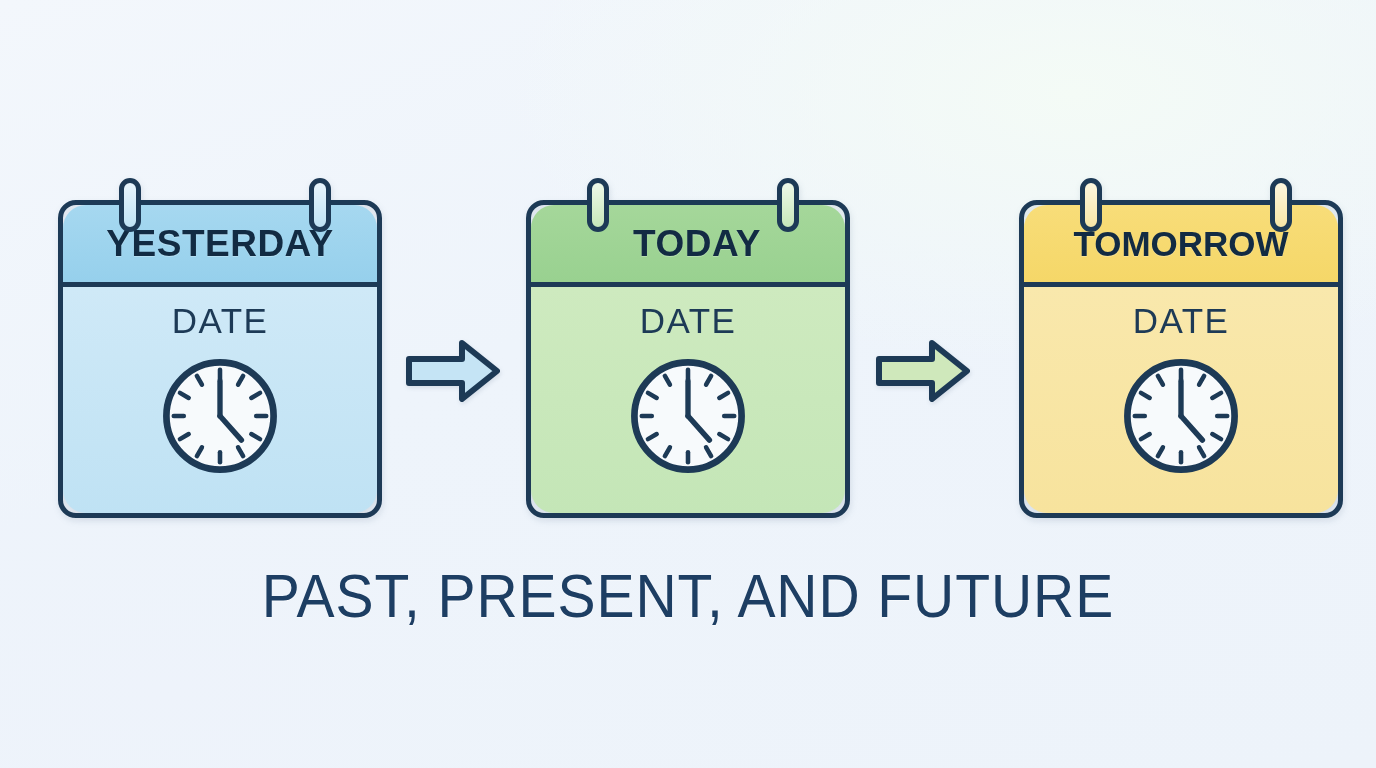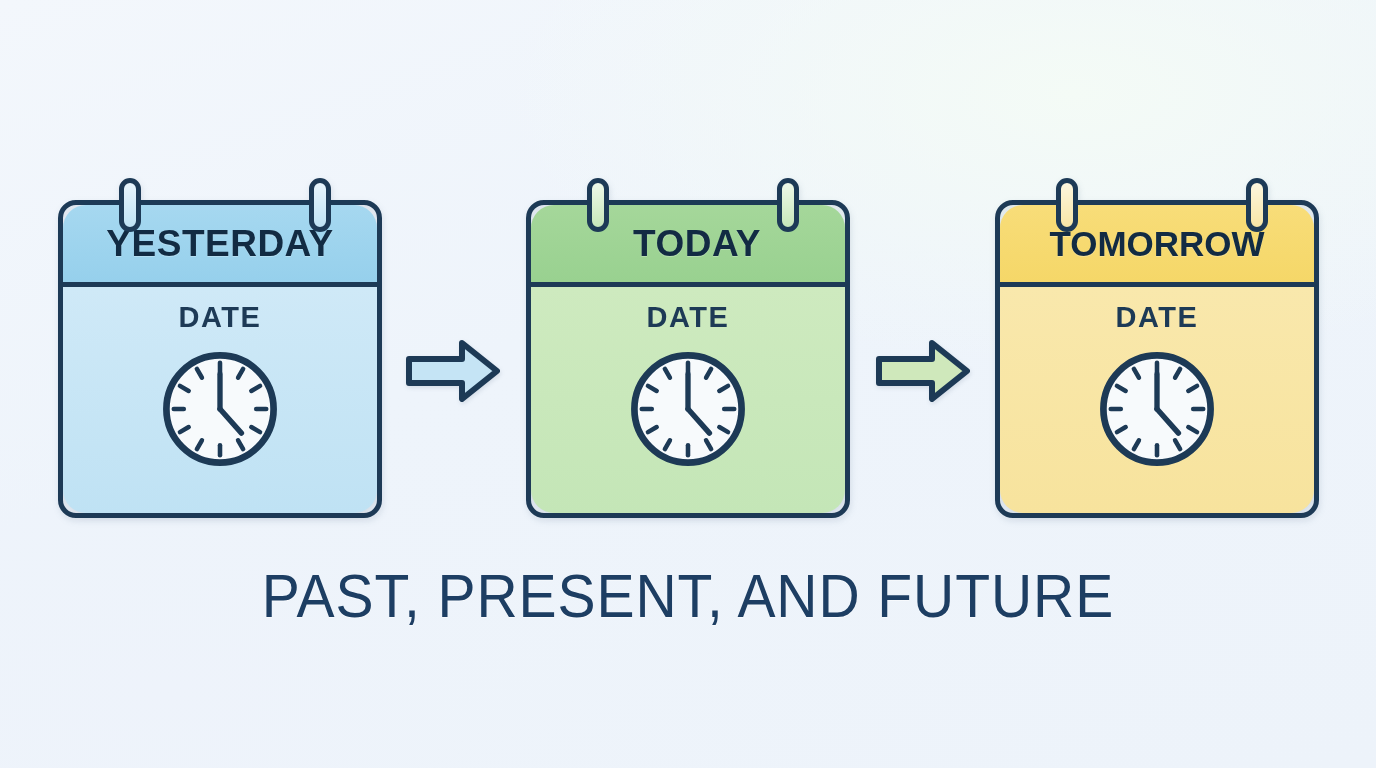--- a/index.html
+++ b/index.html
@@ -37,21 +37,21 @@
     width: 324px;
     height: 318px;
     border: 5px solid #1d3a56;
     border-radius: 18px;
     box-sizing: border-box;
     overflow: visible;
     filter: drop-shadow(1px 3px 3px rgba(30,60,90,0.13));
   }
   .calendar.c1 { left: 58px; }
   .calendar.c2 { left: 526px; }
-  .calendar.c3 { left: 995px; }
+  .calendar.c3 { left: 1019px; }
 
   .cal-inner {
     position: absolute;
     inset: 0;
     border-radius: 23px;
     overflow: hidden;
     display: flex;
     flex-direction: column;
   }
 
@@ -76,22 +76,22 @@
 
   .cal-body {
     flex: 1 1 auto;
     position: relative;
     display: flex;
     flex-direction: column;
     align-items: center;
   }
   .cal-date-label {
     margin-top: 14px;
-    font-size: 29px;
-    font-weight: 700;
+    font-size: 35px;
+    font-weight: 400;
     letter-spacing: 1.5px;
     color: #1d3a56;
   }
 
   
   .theme-blue   .cal-header { background: linear-gradient(180deg,#a6d8f0 0%, #96d0ec 100%); }
   .theme-blue   .cal-body   { background: linear-gradient(180deg,#cfe9f7 0%, #bfe2f4 100%); }
   .theme-green  .cal-header { background: linear-gradient(180deg,#a5d79a 0%, #99d190 100%); padding-left: 18px; }
   .theme-green  .cal-body   { background: linear-gradient(180deg,#ceeabf 0%, #c4e6b7 100%); }
   .theme-yellow .cal-header { background: linear-gradient(180deg,#f8dd79 0%, #f5d768 100%); }

